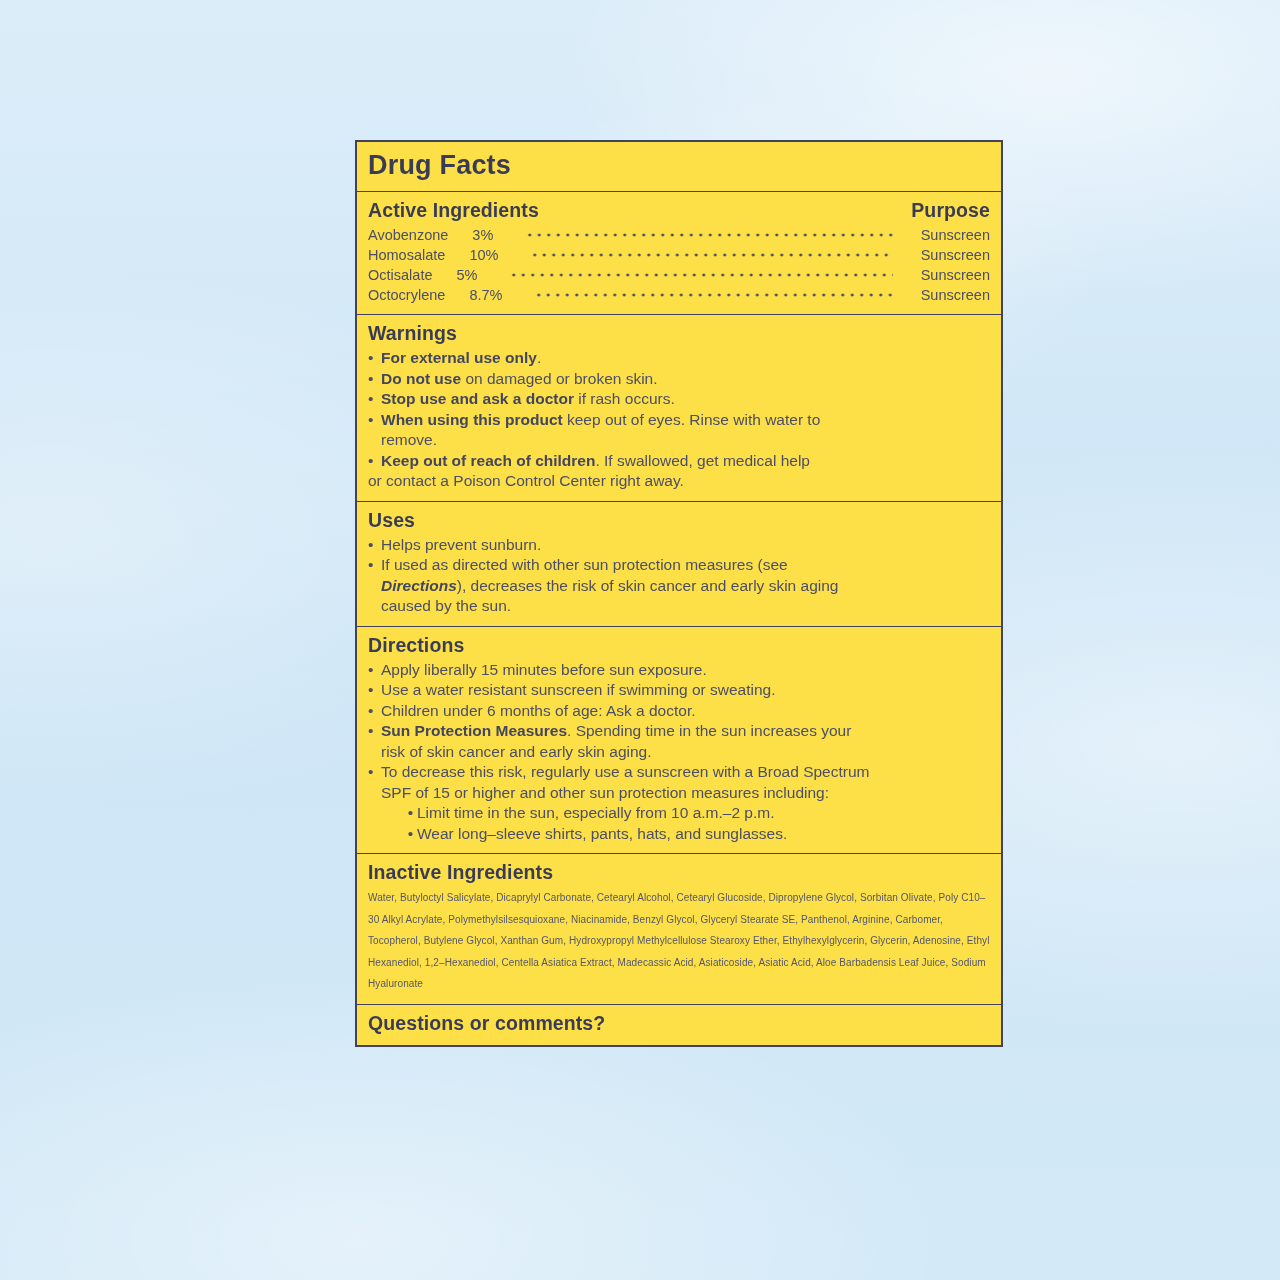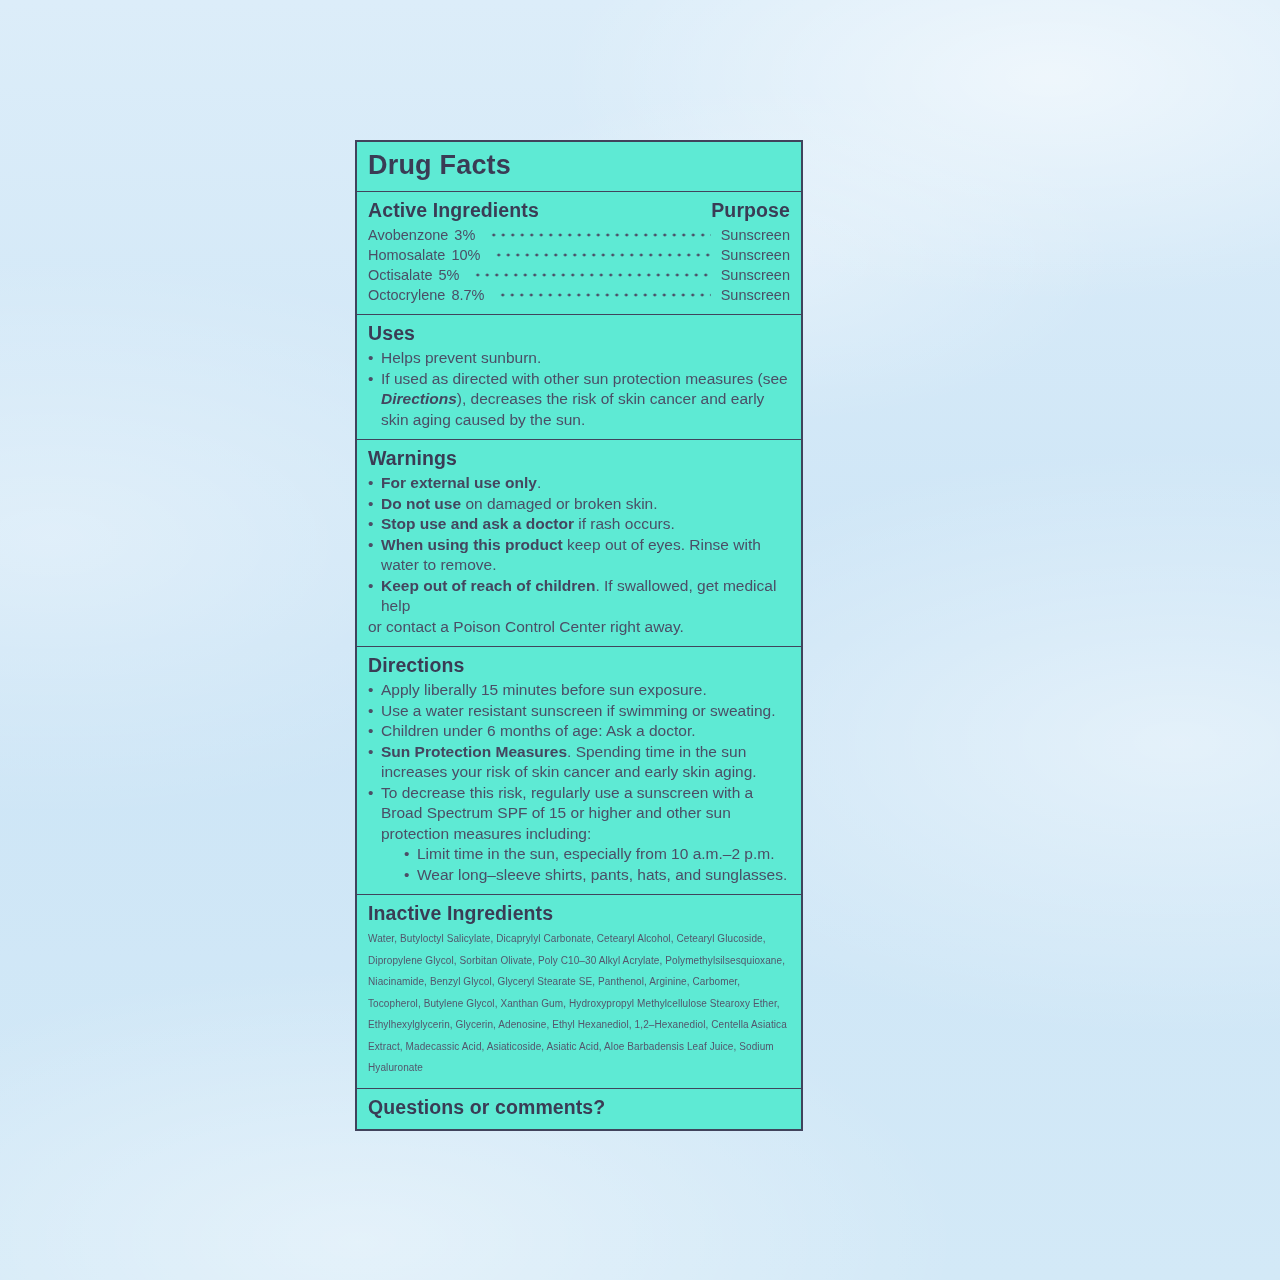--- a/index.html
+++ b/index.html
@@ -18,22 +18,22 @@
       radial-gradient(ellipse 840px 380px at 28% 97%, rgba(255,255,255,0.40), transparent 72%),
       radial-gradient(ellipse 500px 240px at 60% 20%, rgba(255,255,255,0.30), transparent 70%),
       linear-gradient(180deg, #dcedf9 0%, #cde5f6 50%, #d3e9f7 100%);
     position: relative;
   }
 
   .label-box {
     position: absolute;
     left: 355px;
     top: 140px;
-    width: 448px;
-    background: #5eead4;
+    width: 648px;
+    background: #fde047;
     border: 2px solid var(--border);
     color: var(--ink-body);
   }
   .section {
     padding: 6px 11px 9px 11px;
   }
   .section + .section {
     border-top: 1.5px solid var(--border);
   }
 
@@ -54,20 +54,21 @@
   }
 
   
   .ai-header { display: flex; justify-content: space-between; align-items: flex-start; }
   .ai-row {
     display: flex;
     align-items: center;
     font-size: 14.5px;
     line-height: 20px;
     color: var(--ink-body);
+    gap: 18px;
   }
   .ai-name { white-space: nowrap; }
   .ai-pct { white-space: nowrap; margin-left: 6px; }
   .leader {
     flex: 1;
     align-self: center;
     height: 8px;
     margin: 0 10px 0 14px;
     background-image: radial-gradient(circle, var(--ink-body) 1.3px, transparent 1.7px);
     background-size: 9.5px 8px;
@@ -100,20 +101,21 @@
     font-size: 15.5px;
     line-height: 20.5px;
     color: var(--ink-body);
   }
   .sub-bullet {
     display: flex;
     margin-left: 36px;
     font-size: 15.5px;
     line-height: 20.5px;
     color: var(--ink-body);
+    text-align: center;
   }
   .sub-bullet::before {
     content: "\2022";
     width: 13px;
     flex: 0 0 13px;
   }
 
   .inactive-text {
     font-size: 10px;
     line-height: 21.5px;
@@ -156,50 +158,50 @@
     </div>
     <div class="ai-row">
       <span class="ai-name">Octocrylene</span>
       <span class="ai-pct">8.7%</span>
       <span class="leader"></span>
       <span class="ai-purpose">Sunscreen</span>
     </div>
   </div>
 
   <div class="section">
+    <div class="sec-heading">Warnings</div>
+    <div class="bullet mt2">
+      <span class="btxt"><span class="bold">For external use only</span><span>.</span></span>
+    </div>
+    <div class="bullet">
+      <span class="btxt"><span class="bold">Do not use</span><span> on damaged or broken skin.</span></span>
+    </div>
+    <div class="bullet">
+      <span class="btxt"><span class="bold">Stop use and ask a doctor</span><span> if rash occurs.</span></span>
+    </div>
+    <div class="bullet">
+      <span class="btxt"><span class="bold">When using this product</span><span> keep out of eyes. Rinse with water to remove.</span></span>
+    </div>
+    <div class="bullet">
+      <span class="btxt"><span class="bold">Keep out of reach of children</span><span>. If swallowed, get medical help</span></span>
+    </div>
+    <div class="continuation">or contact a Poison Control Center right away.</div>
+  </div>
+
+  <div class="section">
     <div class="sec-heading">Uses</div>
     <div class="bullet mt2">
       <span class="btxt"><span>Helps prevent sunburn.</span></span>
     </div>
     <div class="bullet">
       <span class="btxt"><span>If used as directed with other sun protection measures (see </span><span class="emph">Directions</span><span>), decreases the risk of skin cancer and early skin aging caused by the sun.</span></span>
     </div>
   </div>
 
   <div class="section">
-    <div class="sec-heading">Warnings</div>
-    <div class="bullet mt2">
-      <span class="btxt"><span class="bold">For external use only</span><span>.</span></span>
-    </div>
-    <div class="bullet">
-      <span class="btxt"><span class="bold">Do not use</span><span> on damaged or broken skin.</span></span>
-    </div>
-    <div class="bullet">
-      <span class="btxt"><span class="bold">Stop use and ask a doctor</span><span> if rash occurs.</span></span>
-    </div>
-    <div class="bullet">
-      <span class="btxt"><span class="bold">When using this product</span><span> keep out of eyes. Rinse with water to remove.</span></span>
-    </div>
-    <div class="bullet">
-      <span class="btxt"><span class="bold">Keep out of reach of children</span><span>. If swallowed, get medical help</span></span>
-    </div>
-    <div class="continuation">or contact a Poison Control Center right away.</div>
-  </div>
-
-  <div class="section">
     <div class="sec-heading">Directions</div>
     <div class="bullet mt2">
       <span class="btxt"><span class="bold"></span><span>Apply liberally 15 minutes before sun exposure.</span></span>
     </div>
     <div class="bullet">
       <span class="btxt"><span class="bold"></span><span>Use a water resistant sunscreen if swimming or sweating.</span></span>
     </div>
     <div class="bullet">
       <span class="btxt"><span class="bold"></span><span>Children under 6 months of age: Ask a doctor.</span></span>
     </div>

